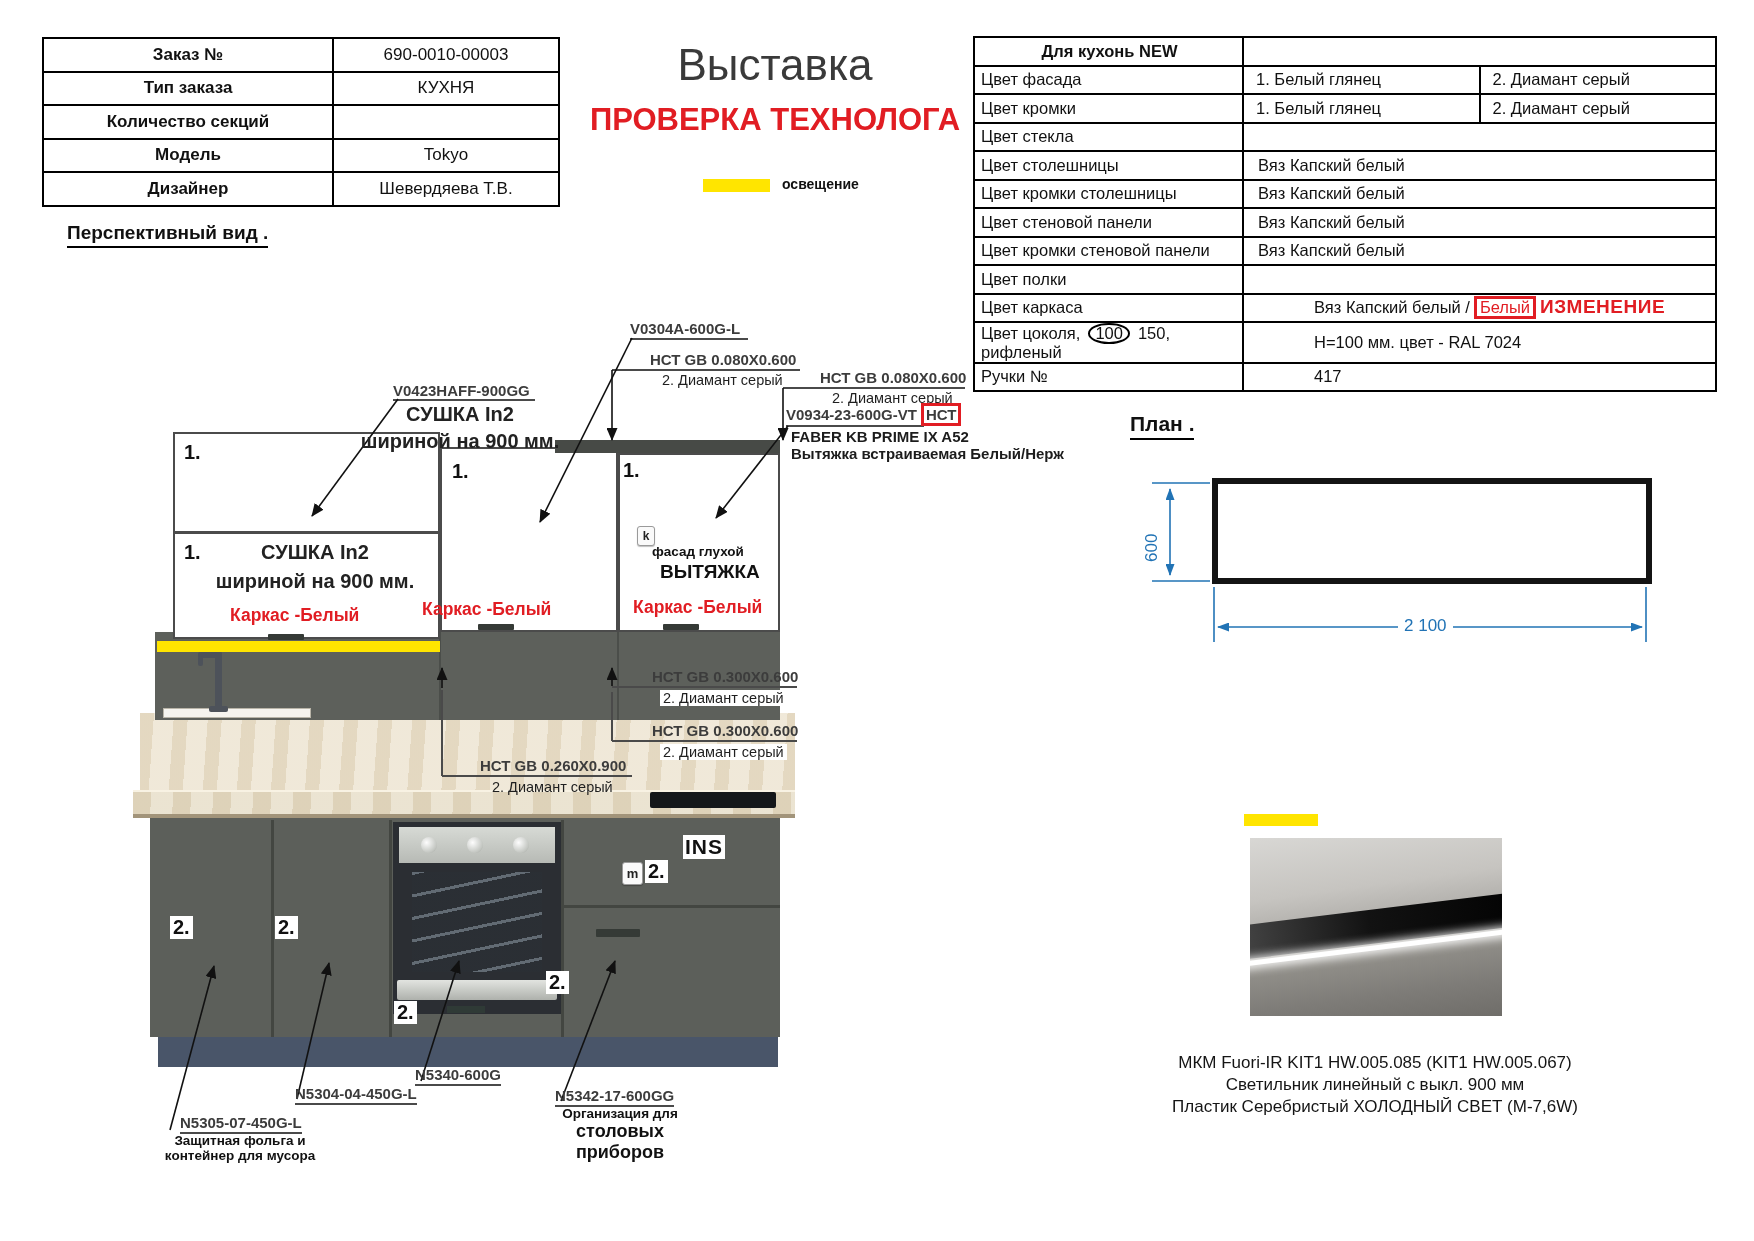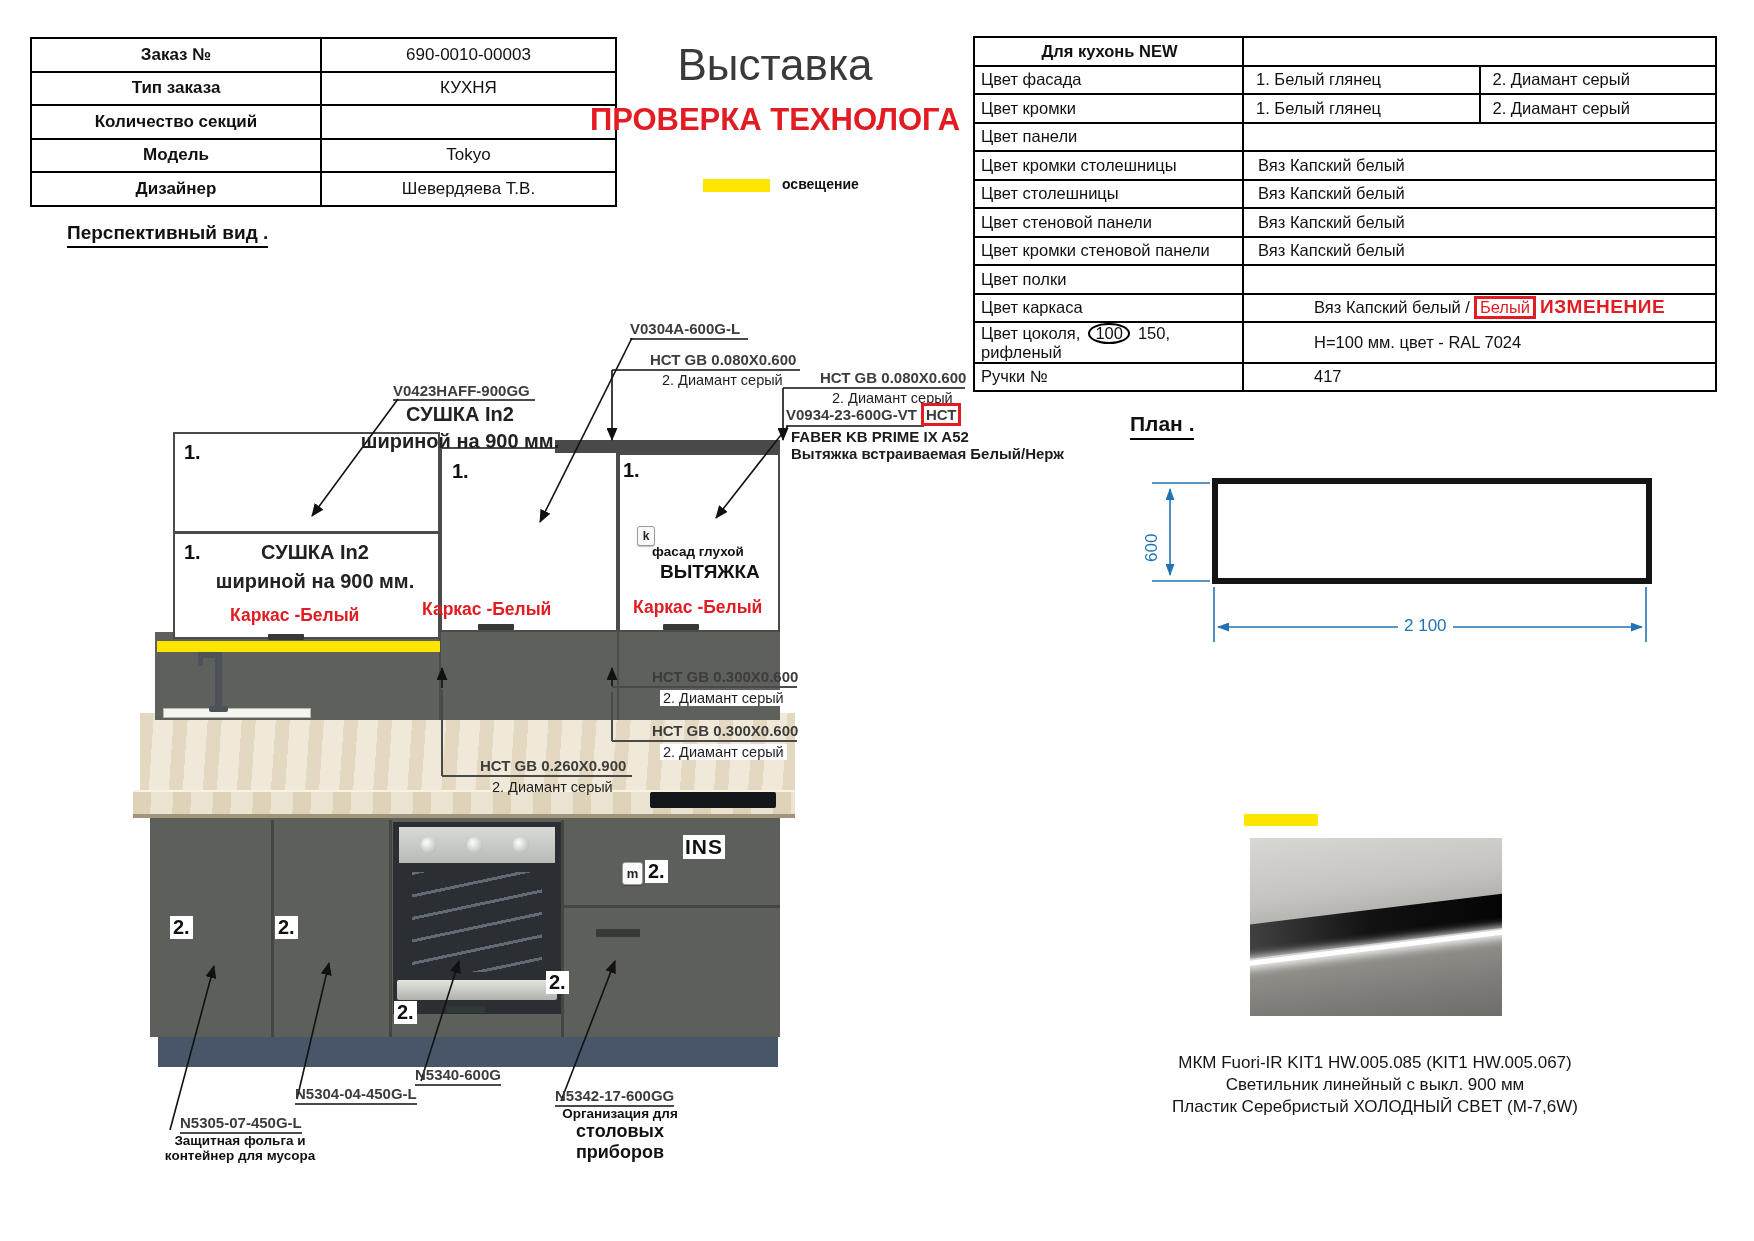--- a/index.html
+++ b/index.html
@@ -1,21 +1,21 @@
 <!DOCTYPE html>
 <html><head>
 <meta charset="utf-8">
 <style>
   html,body{margin:0;padding:0;background:#fff;}
   .page{position:relative;width:1754px;height:1241px;background:#fff;overflow:hidden;
         font-family:"Liberation Sans",sans-serif;color:#111;}
   .abs{position:absolute;}
   
   table{border-collapse:collapse;table-layout:fixed;}
-  .order-table{left:30px;top:37px;width:587px;font-size:17px;}
+  .order-table{left:42px;top:37px;width:518px;font-size:17px;}
   .order-table td{border:2px solid #000;height:31.5px;text-align:center;vertical-align:middle;padding:0 4px;}
   .order-table td.ol{width:280px;font-weight:bold;}
   .spec-table{left:973px;top:36px;width:744px;font-size:16.5px;}
   .spec-table td{border:2px solid #000;height:26.5px;vertical-align:middle;padding:0 4px 0 6px;line-height:1.05;}
   .spec-table td.c1{width:257px;}
   .spec-table td.c2{width:285px;padding-left:12px;margin-top:38px;}
   .spec-table td.c3{width:202px;padding-left:12px;}
   .spec-table td.hdr{font-weight:bold;text-align:center;}
   .spec-table td.vm{padding-left:14px;}
   .spec-table td.vm2{padding-left:70px;}
@@ -126,29 +126,29 @@
       <td class="c1">Цвет фасада</td>
       <td class="c2">1. Белый глянец</td>
       <td class="c3">2. Диамант серый</td>
         </tr>
     <tr>
       <td class="c1">Цвет кромки</td>
       <td class="c2">1. Белый глянец</td>
       <td class="c3">2. Диамант серый</td>
         </tr>
     <tr>
-      <td class="c1">Цвет панели</td>
+      <td class="c1">Цвет стекла</td>
       <td colspan="2" class="vm"></td>
         </tr>
     <tr>
+      <td class="c1">Цвет столешницы</td>
+      <td colspan="2" class="vm">Вяз Капский белый</td>
+        </tr>
+    <tr>
       <td class="c1">Цвет кромки столешницы</td>
-      <td colspan="2" class="vm">Вяз Капский белый</td>
-        </tr>
-    <tr>
-      <td class="c1">Цвет столешницы</td>
       <td colspan="2" class="vm">Вяз Капский белый</td>
         </tr>
     <tr>
       <td class="c1">Цвет стеновой панели</td>
       <td colspan="2" class="vm">Вяз Капский белый</td>
         </tr>
     <tr>
       <td class="c1">Цвет кромки стеновой панели</td>
       <td colspan="2" class="vm">Вяз Капский белый</td>
         </tr>

